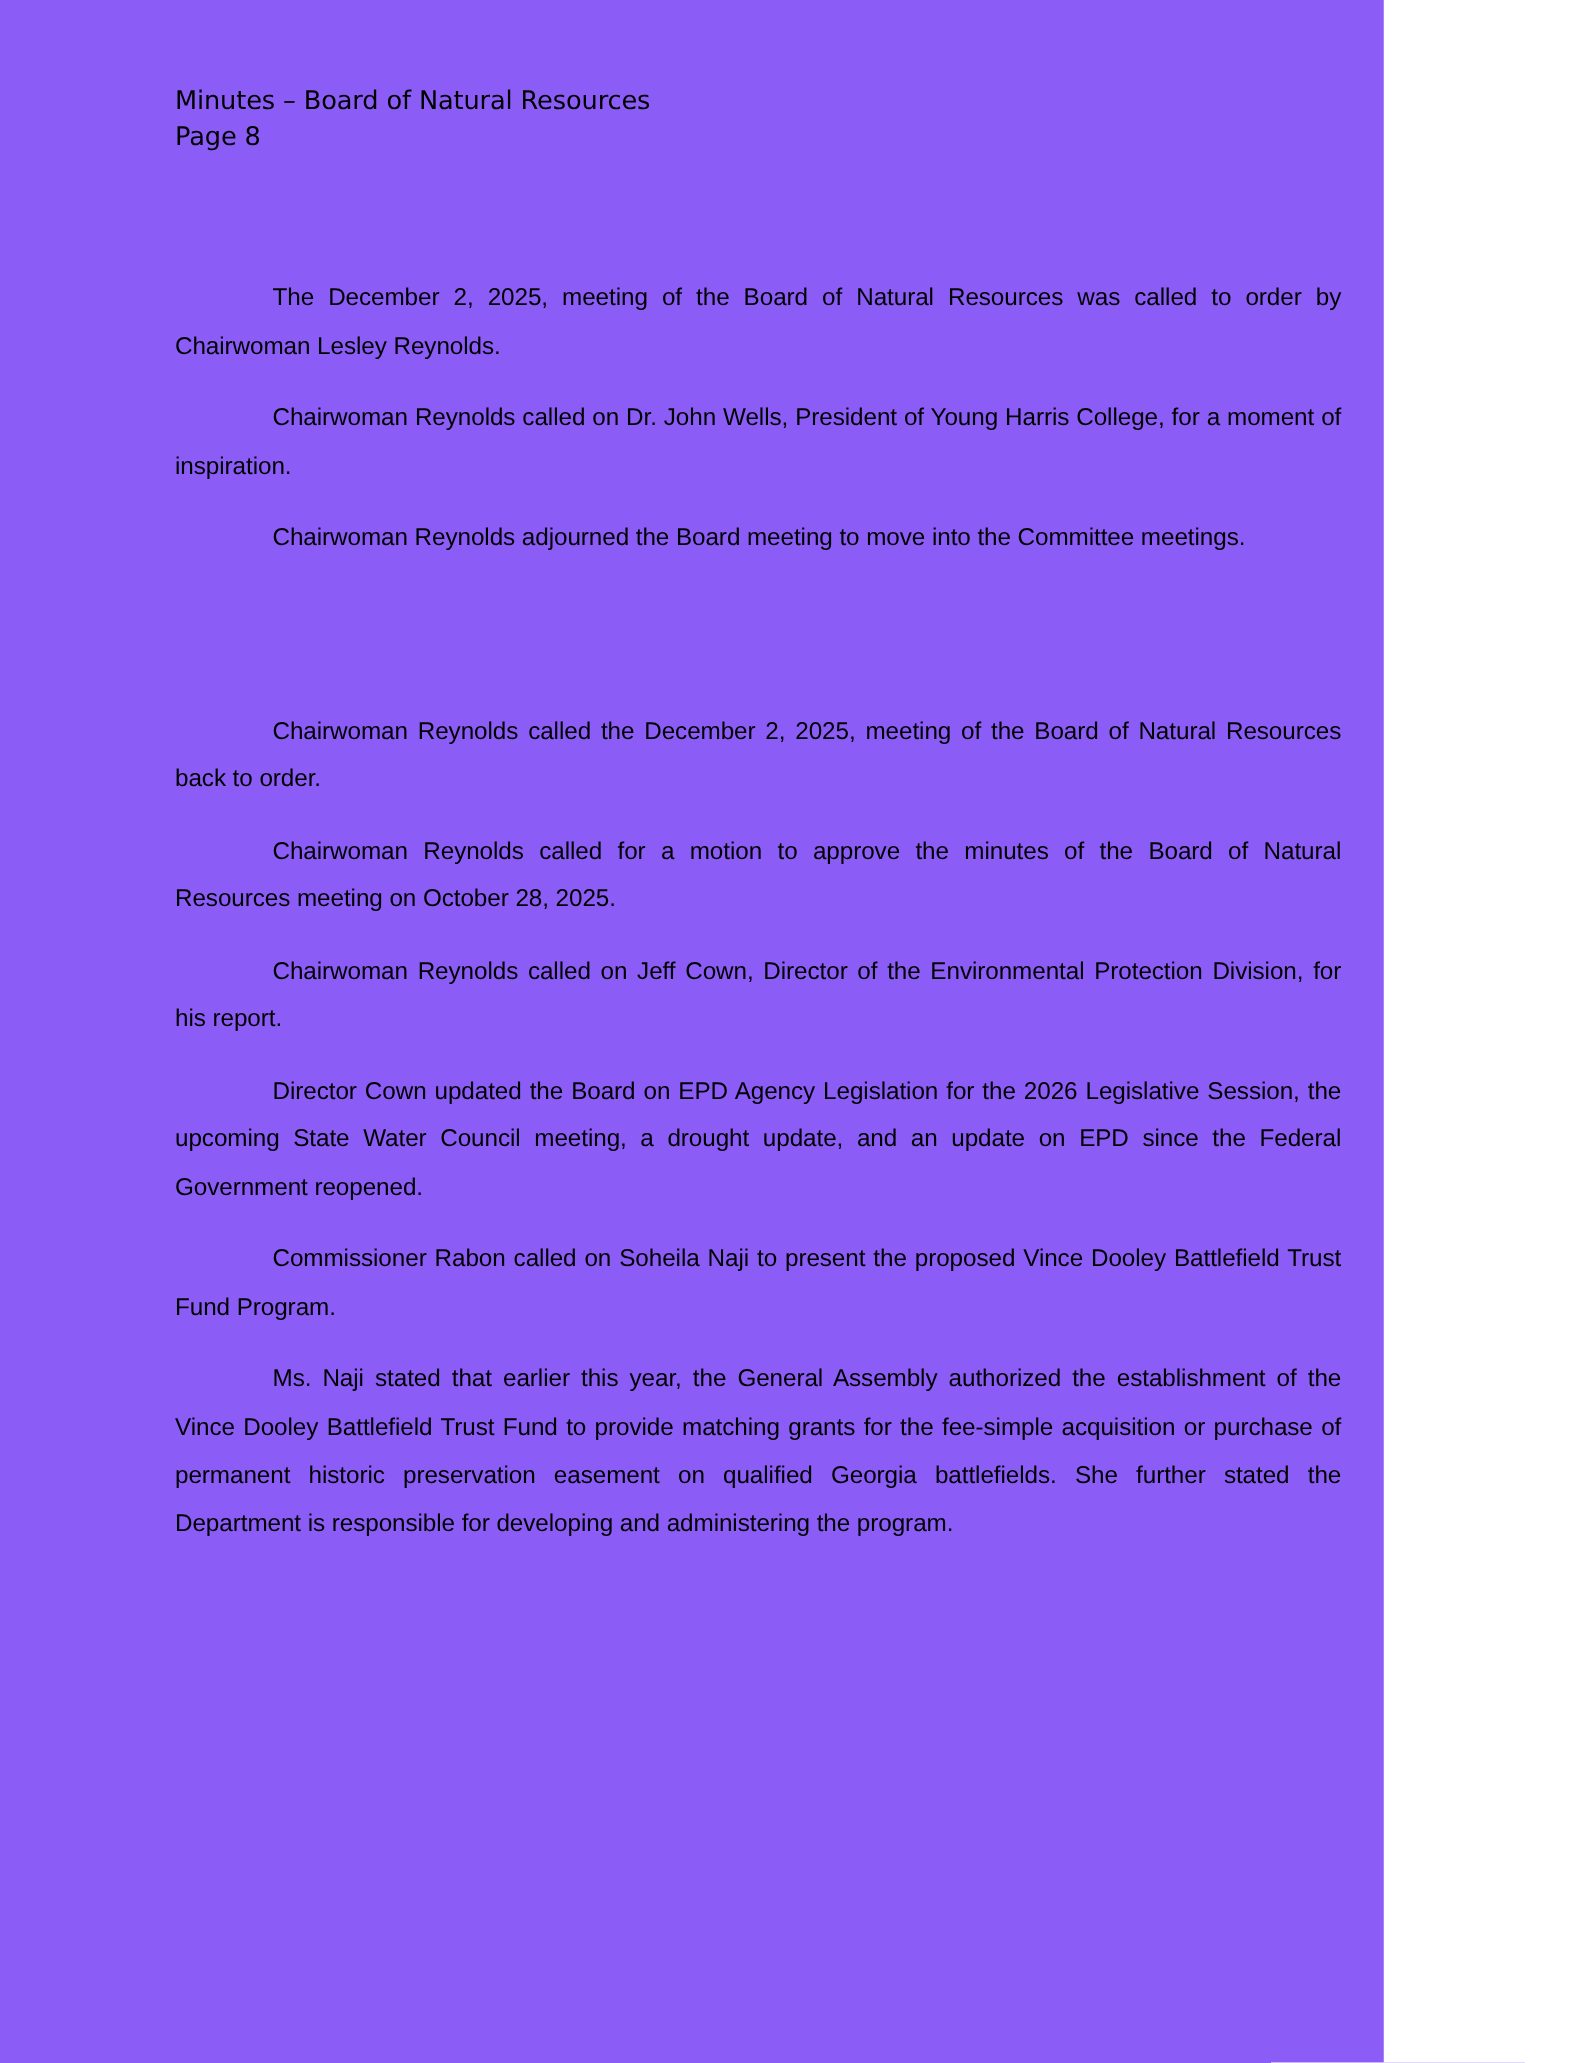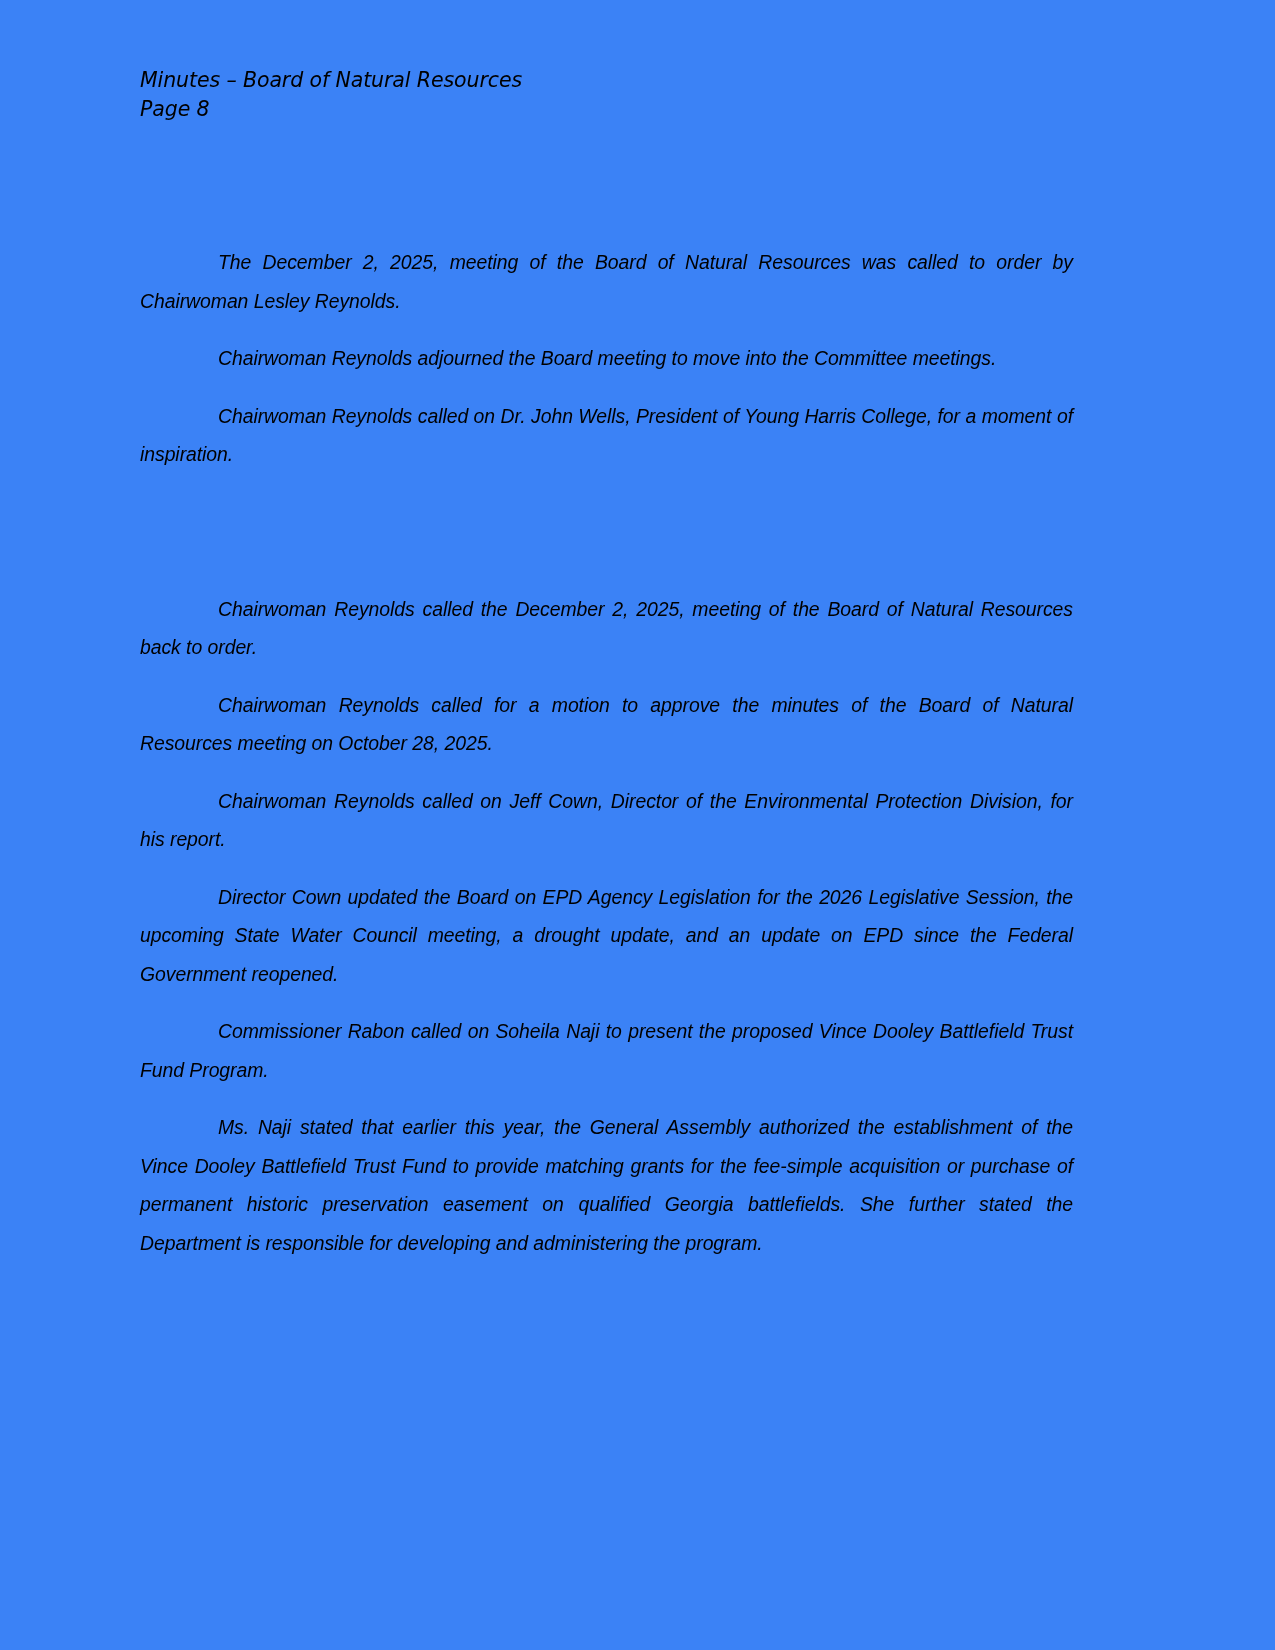--- a/index.html
+++ b/index.html
@@ -14,24 +14,23 @@
     overflow: hidden;
     font-family: "Liberation Sans", sans-serif;
     color: #000000;
     -webkit-font-smoothing: antialiased;
   }
 
   .page {
     position: absolute;
     top: 0;
     left: 0;
-    width: 1275px;
+    width: 1107px;
     height: 1650px;
-    background: #3b82f6;
-    font-style: italic;
+    background: #8b5cf6;
   }
 
   
   .content {
     position: absolute;
     left: 140px;
     top: 0;
     width: 933px;
   }
 
@@ -44,21 +43,21 @@
     letter-spacing: -0.1px;
     text-align: left;
   }
   .doc-header .hline {
     display: block;
     white-space: pre;
   }
 
   
   .body-block {
-    margin-top: 120px;
+    margin-top: 96px;
   }
 
   p.para {
     margin: 0 0 0 0;
     padding: 0;
     text-align: justify;
     text-justify: inter-word;
     text-indent: 78px;
     font-size: 19.4px;
     line-height: 38.5px;
@@ -98,22 +97,22 @@
 
     <div class="doc-header">
       <span class="hline">Minutes – Board of Natural Resources</span>
       <span class="hline">Page 8</span>
     </div>
 
     <div class="body-block">
 
       <div>
         <p class="para">The December 2, 2025, meeting of the Board of Natural Resources was called to order by Chairwoman Lesley Reynolds.</p>
+        <p class="para">Chairwoman Reynolds called on Dr. John Wells, President of Young Harris College, for a moment of inspiration.</p>
         <p class="para noJustify">Chairwoman Reynolds adjourned the Board meeting to move into the Committee meetings.</p>
-        <p class="para">Chairwoman Reynolds called on Dr. John Wells, President of Young Harris College, for a moment of inspiration.</p>
       </div>
 
       <div class="section-gap"></div>
 
       <div>
         <p class="para">Chairwoman Reynolds called the December 2, 2025, meeting of the Board of Natural Resources back to order.</p>
         <p class="para">Chairwoman Reynolds called for a motion to approve the minutes of the Board of Natural Resources meeting on October 28, 2025.</p>
         <p class="para">Chairwoman Reynolds called on Jeff Cown, Director of the Environmental Protection Division, for his report.</p>
         <p class="para">Director Cown updated the Board on EPD Agency Legislation for the 2026 Legislative Session, the upcoming State Water Council meeting, a drought update, and an update on EPD since the Federal Government reopened.</p>
         <p class="para">Commissioner Rabon called on Soheila Naji to present the proposed Vince Dooley Battlefield Trust Fund Program.</p>

